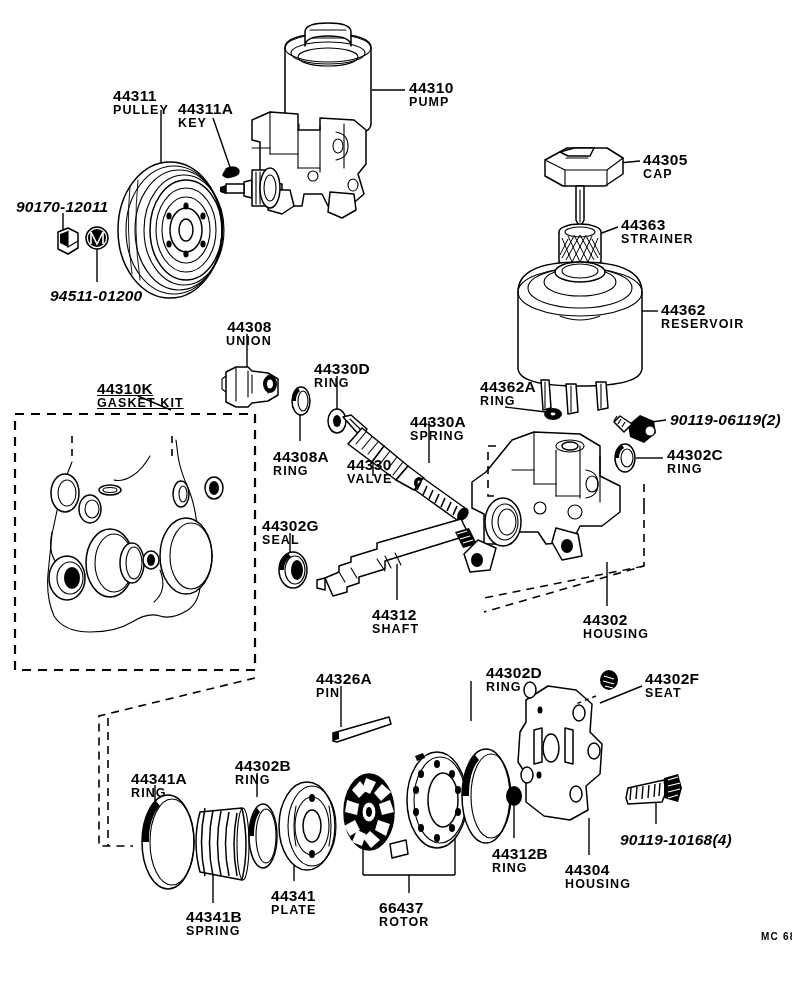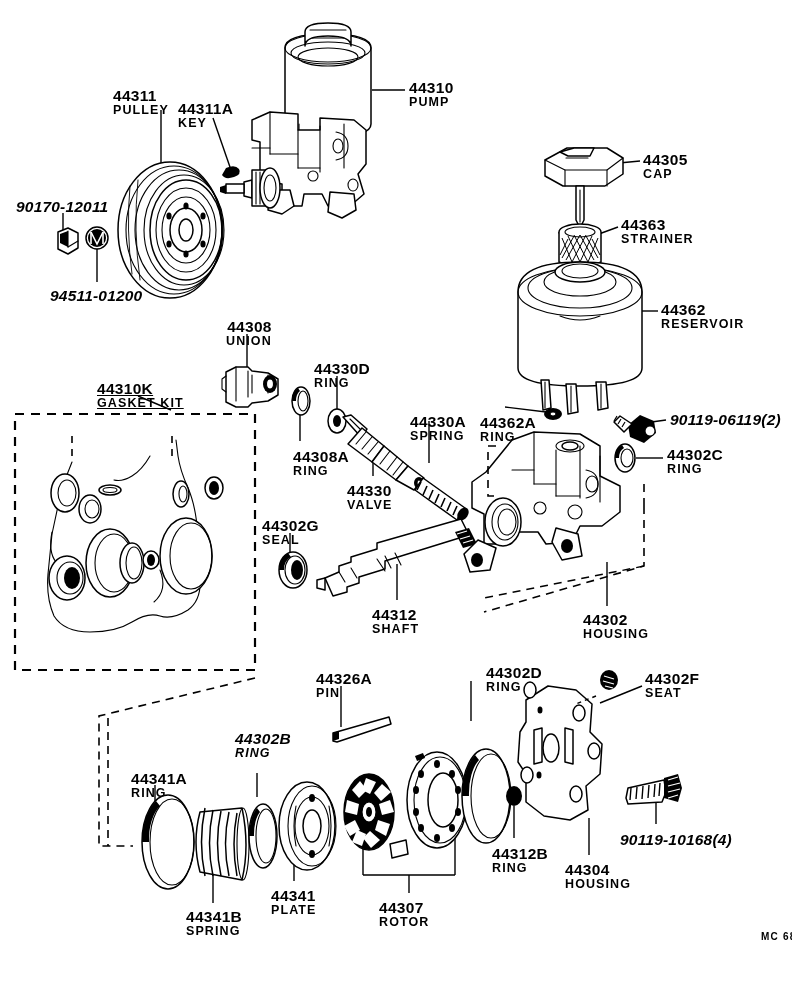--- a/index.html
+++ b/index.html
@@ -480,36 +480,36 @@
   <div class="lbl l" style="left:97px;top:381px;text-decoration:underline;">
     <span class="pn">44310K</span>
     <span class="nm">GASKET KIT</span>
   </div>
 
   <div class="lbl l" style="left:314px;top:361px;">
     <span class="pn">44330D</span>
     <span class="nm">RING</span>
   </div>
 
-  <div class="lbl l" style="left:273px;top:449px;margin-left:20px;">
+  <div class="lbl l" style="left:273px;top:449px;">
     <span class="pn">44308A</span>
     <span class="nm">RING</span>
   </div>
 
-  <div class="lbl l" style="left:347px;top:483px;">
+  <div class="lbl l" style="left:347px;top:457px;">
     <span class="pn">44330</span>
     <span class="nm">VALVE</span>
   </div>
 
   <div class="lbl l" style="left:410px;top:406px;margin-top:8px;">
     <span class="pn">44330A</span>
     <span class="nm">SPRING</span>
   </div>
 
-  <div class="lbl l" style="left:480px;top:415px;">
+  <div class="lbl l" style="left:480px;top:379px;">
     <span class="pn">44362A</span>
     <span class="nm">RING</span>
   </div>
 
   <div class="lbl l single" style="left:670px;top:412px;">
     <span class="pn">90119-06119(2)</span>
   </div>
 
   <div class="lbl l" style="left:667px;top:447px;">
     <span class="pn">44302C</span>
@@ -539,21 +539,21 @@
   <div class="lbl l" style="left:446px;top:665px;margin-left:40px;">
     <span class="pn">44302D</span>
     <span class="nm">RING</span>
   </div>
 
   <div class="lbl l" style="left:645px;top:671px;">
     <span class="pn">44302F</span>
     <span class="nm">SEAT</span>
   </div>
 
-  <div class="lbl l" style="left:235px;top:731px;font-style:italic;">
+  <div class="lbl l" style="left:235px;top:758px;">
     <span class="pn">44302B</span>
     <span class="nm">RING</span>
   </div>
 
   <div class="lbl l" style="left:131px;top:771px;">
     <span class="pn">44341A</span>
     <span class="nm">RING</span>
   </div>
 
   <div class="lbl l single" style="left:620px;top:832px;">
@@ -569,21 +569,21 @@
     <span class="pn">44304</span>
     <span class="nm">HOUSING</span>
   </div>
 
   <div class="lbl l" style="left:271px;top:888px;">
     <span class="pn">44341</span>
     <span class="nm">PLATE</span>
   </div>
 
   <div class="lbl l" style="left:379px;top:900px;">
-    <span class="pn">44307</span>
+    <span class="pn">66437</span>
     <span class="nm">ROTOR</span>
   </div>
 
   <div class="lbl l" style="left:186px;top:909px;">
     <span class="pn">44341B</span>
     <span class="nm">SPRING</span>
   </div>
 
 </div>
 

